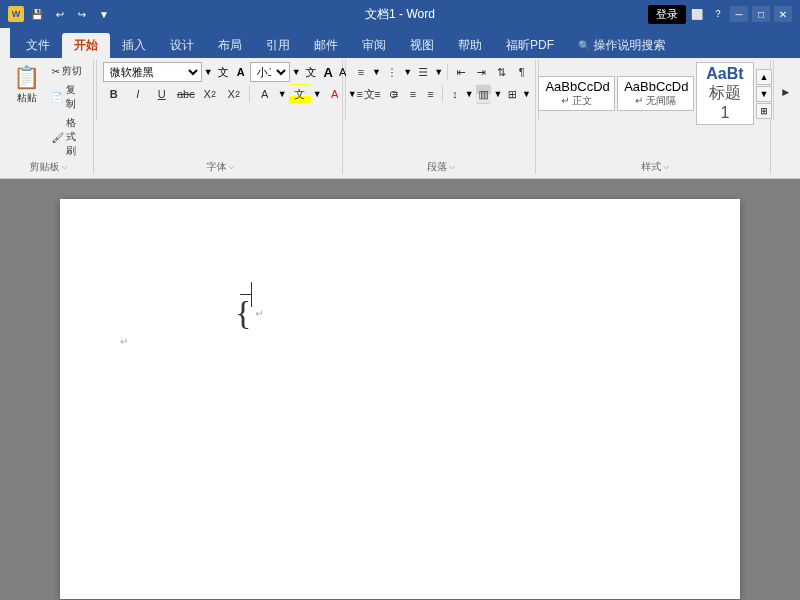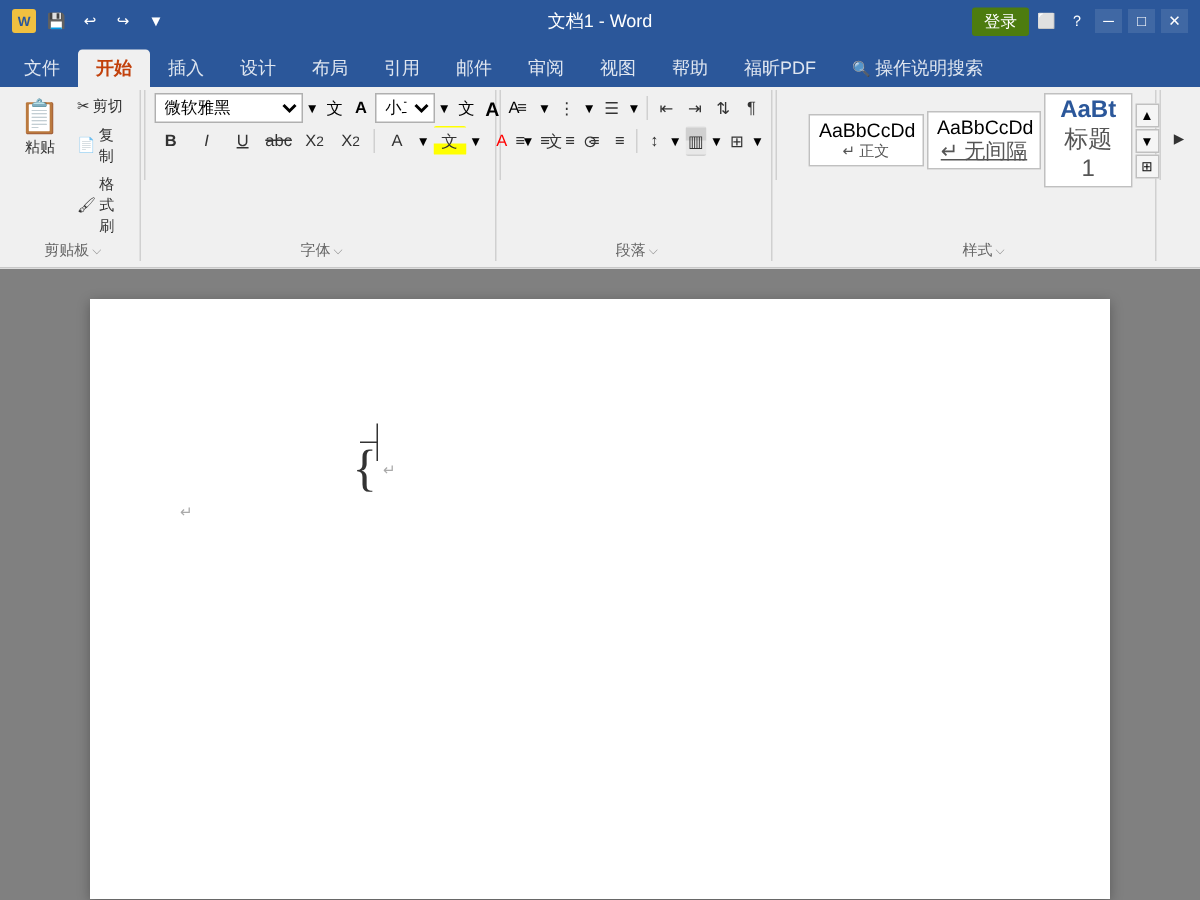--- a/index.html
+++ b/index.html
@@ -13,41 +13,42 @@
       align-items: center;
       justify-content: space-between;
       padding: 0 8px;
       color: white;
       font-size: 12px;
     }
     .title-bar-left { display: flex; align-items: center; gap: 6px; }
     .title-bar-center { position: absolute; left: 50%; transform: translateX(-50%); font-size: 12px; color: white; }
     .title-bar-right { display: flex; align-items: center; gap: 4px; margin-left: auto; }
     .title-btn {
-      background: #4d7c0f;
+      background: #000000;
       border: none;
       color: white;
       font-size: 11px;
       padding: 2px 8px;
       cursor: pointer;
       border-radius: 2px;
     }
     .title-icon { width: 16px; height: 16px; background: #f0c040; border-radius: 2px; display: inline-flex; align-items: center; justify-content: center; font-size: 9px; font-weight: bold; color: #2b579a; }
     .win-btn { width: 18px; height: 16px; background: rgba(255,255,255,0.1); border: none; color: white; font-size: 10px; cursor: pointer; display: flex; align-items: center; justify-content: center; }
 
     
     .qa-icon { width: 16px; height: 16px; display: inline-flex; align-items: center; justify-content: center; font-size: 10px; color: white; cursor: pointer; }
 
     
     .menu-bar {
       height: 30px;
       background: #2b579a;
       display: flex;
       align-items: flex-end;
       padding-left: 4px;
+      margin-left: 10px;
     }
     .menu-tab {
       padding: 4px 12px;
       font-size: 12px;
       cursor: pointer;
       color: rgba(255,255,255,0.85);
       border-radius: 3px 3px 0 0;
     }
     .menu-tab.active {
       background: #f0f0f0;
@@ -108,21 +109,21 @@
       border: 1px solid transparent; border-radius: 2px; cursor: pointer; background: transparent; color: #333;
     }
     .ribbon-btn.bold { font-weight: bold; }
     .ribbon-btn.italic { font-style: italic; }
     .ribbon-btn.underline { text-decoration: underline; }
 
     
     .para-group-content { display: flex; flex-direction: column; gap: 2px; }
 
     
-    .styles-group { min-width: 220px; margin-left: 22px; }
+    .styles-group { min-width: 220px; }
     .styles-content { display: flex; gap: 2px; align-items: center; }
     .style-item {
       border: 1px solid #c0c0c0; padding: 2px 6px; font-size: 11px;
       cursor: pointer; background: white; min-width: 55px; text-align: center;
     }
     .style-nav { display: flex; flex-direction: column; gap: 1px; }
     .style-nav-btn { width: 16px; height: 16px; display: flex; align-items: center; justify-content: center; font-size: 9px; cursor: pointer; border: 1px solid #c0c0c0; background: #f5f5f5; }
 
     
     .doc-area {
@@ -315,21 +316,21 @@
   <div class="divider"></div>
 
   <div class="ribbon-group styles-group" style="padding-bottom:14px;min-width:230px;">
     <div class="styles-content">
       <div class="style-item">
         <div style="font-size:13px;">AaBbCcDd</div>
         <div style="font-size:10px;color:#555;">↵ 正文</div>
       </div>
       <div class="style-item">
         <div style="font-size:13px;">AaBbCcDd</div>
-        <div style="font-size:14px;color:#555;text-decoration:underline;">↵ 无间隔</div>
+        <div style="font-size:10px;color:#555;">↵ 无间隔</div>
       </div>
       <div class="style-item">
         <div style="font-size:16px;font-weight:bold;color:#2b579a;">AaBt</div>
         <div style="font-size:16px;color:#555;">标题 1</div>
       </div>
       <div class="style-nav">
         <button class="style-nav-btn">▲</button>
         <button class="style-nav-btn">▼</button>
         <button class="style-nav-btn">⊞</button>
       </div>

